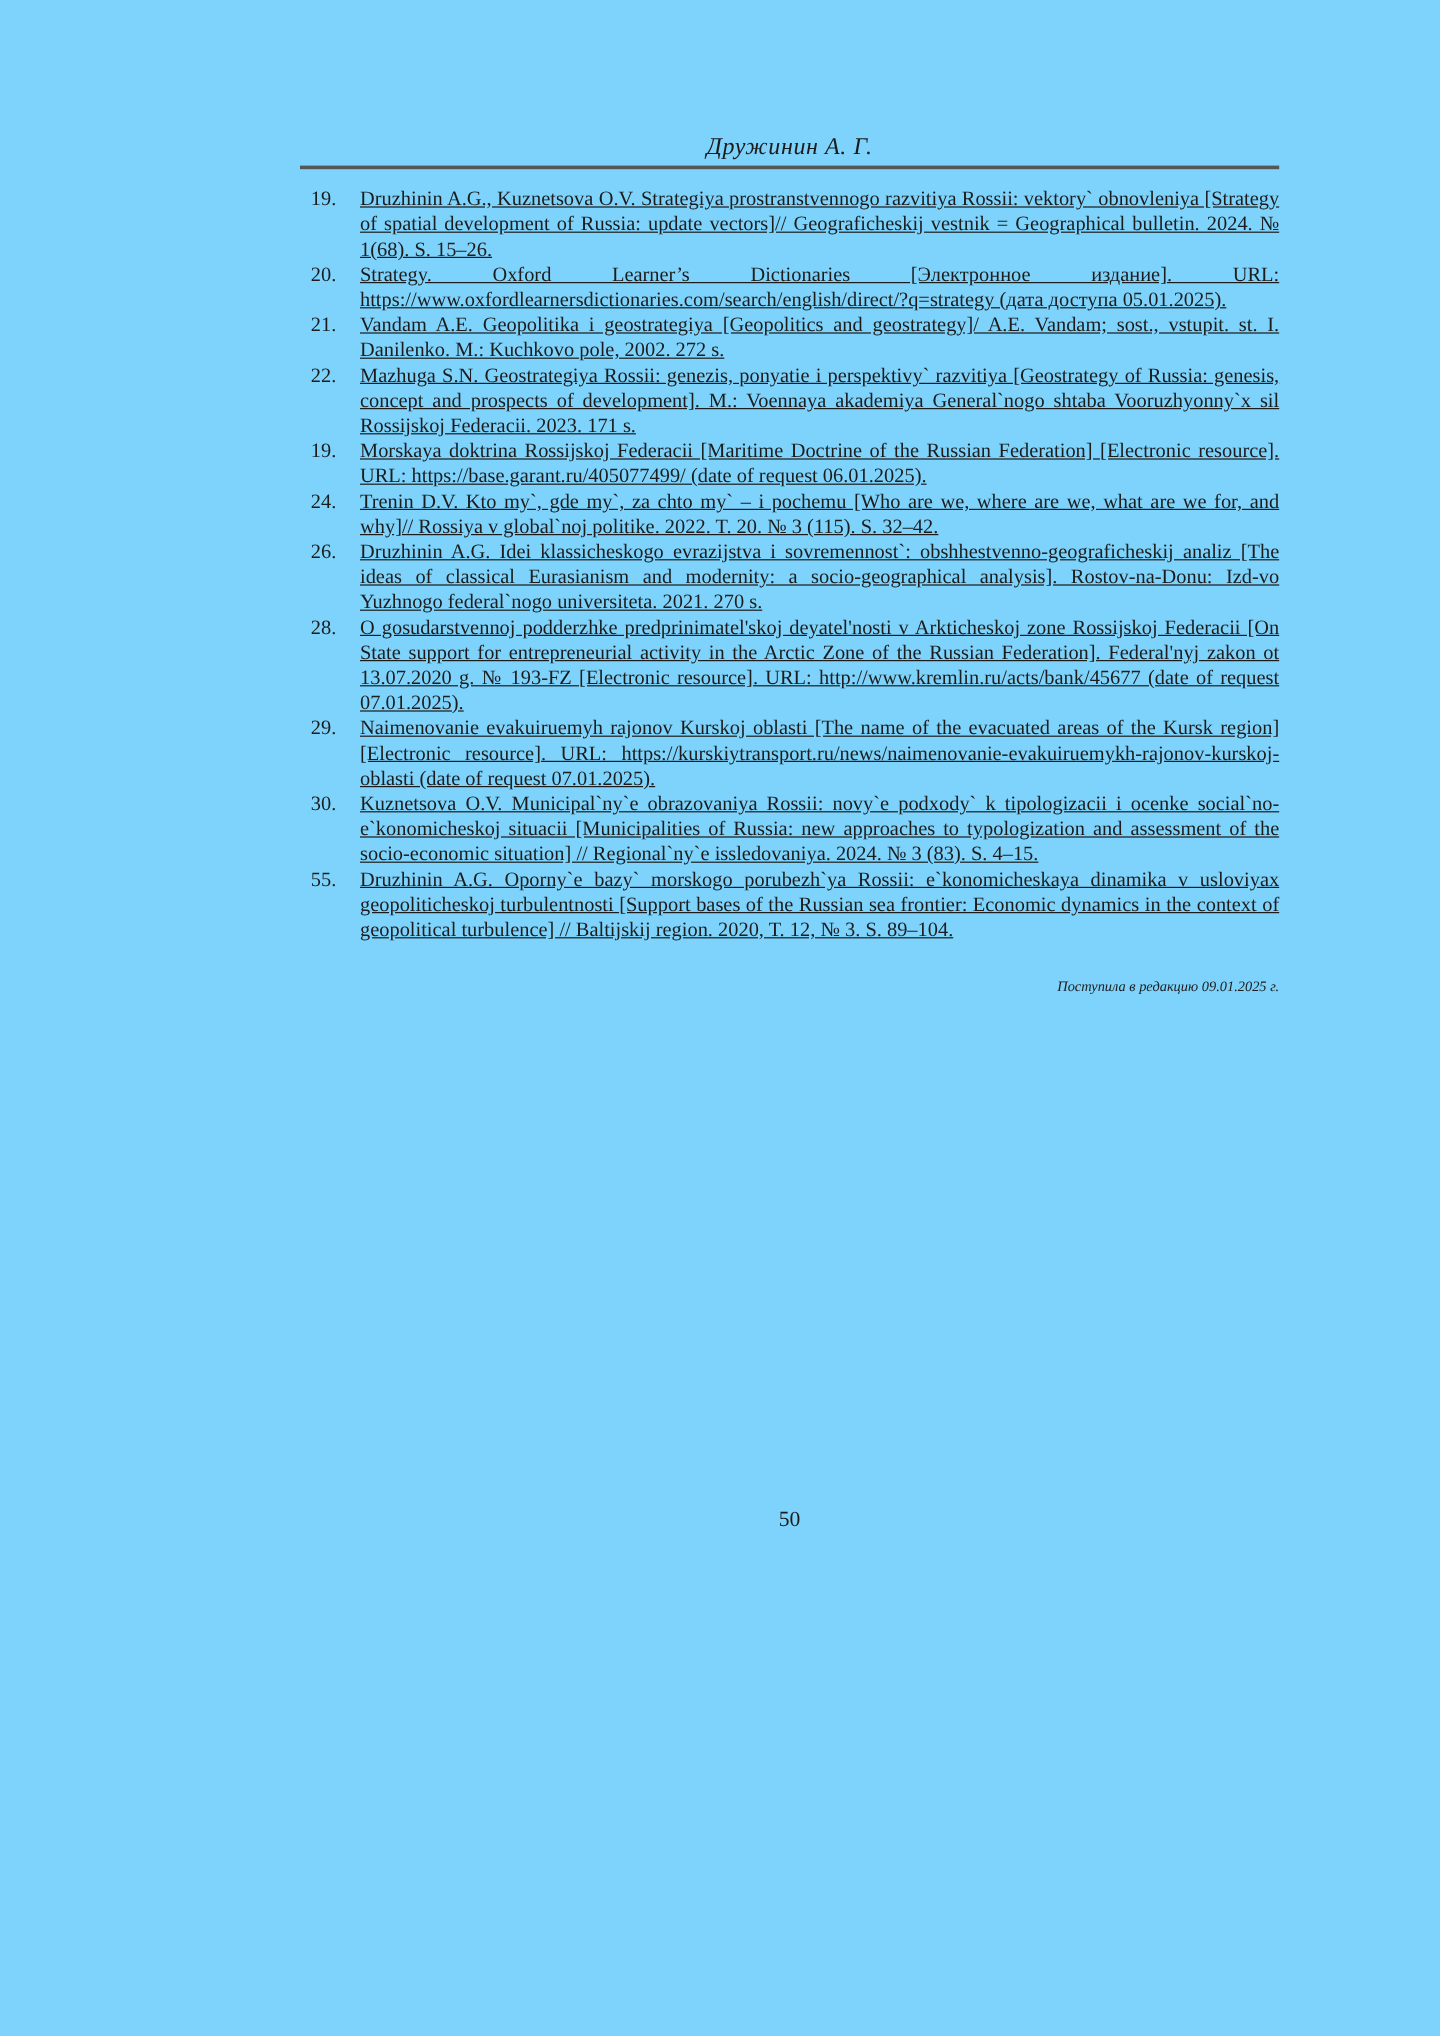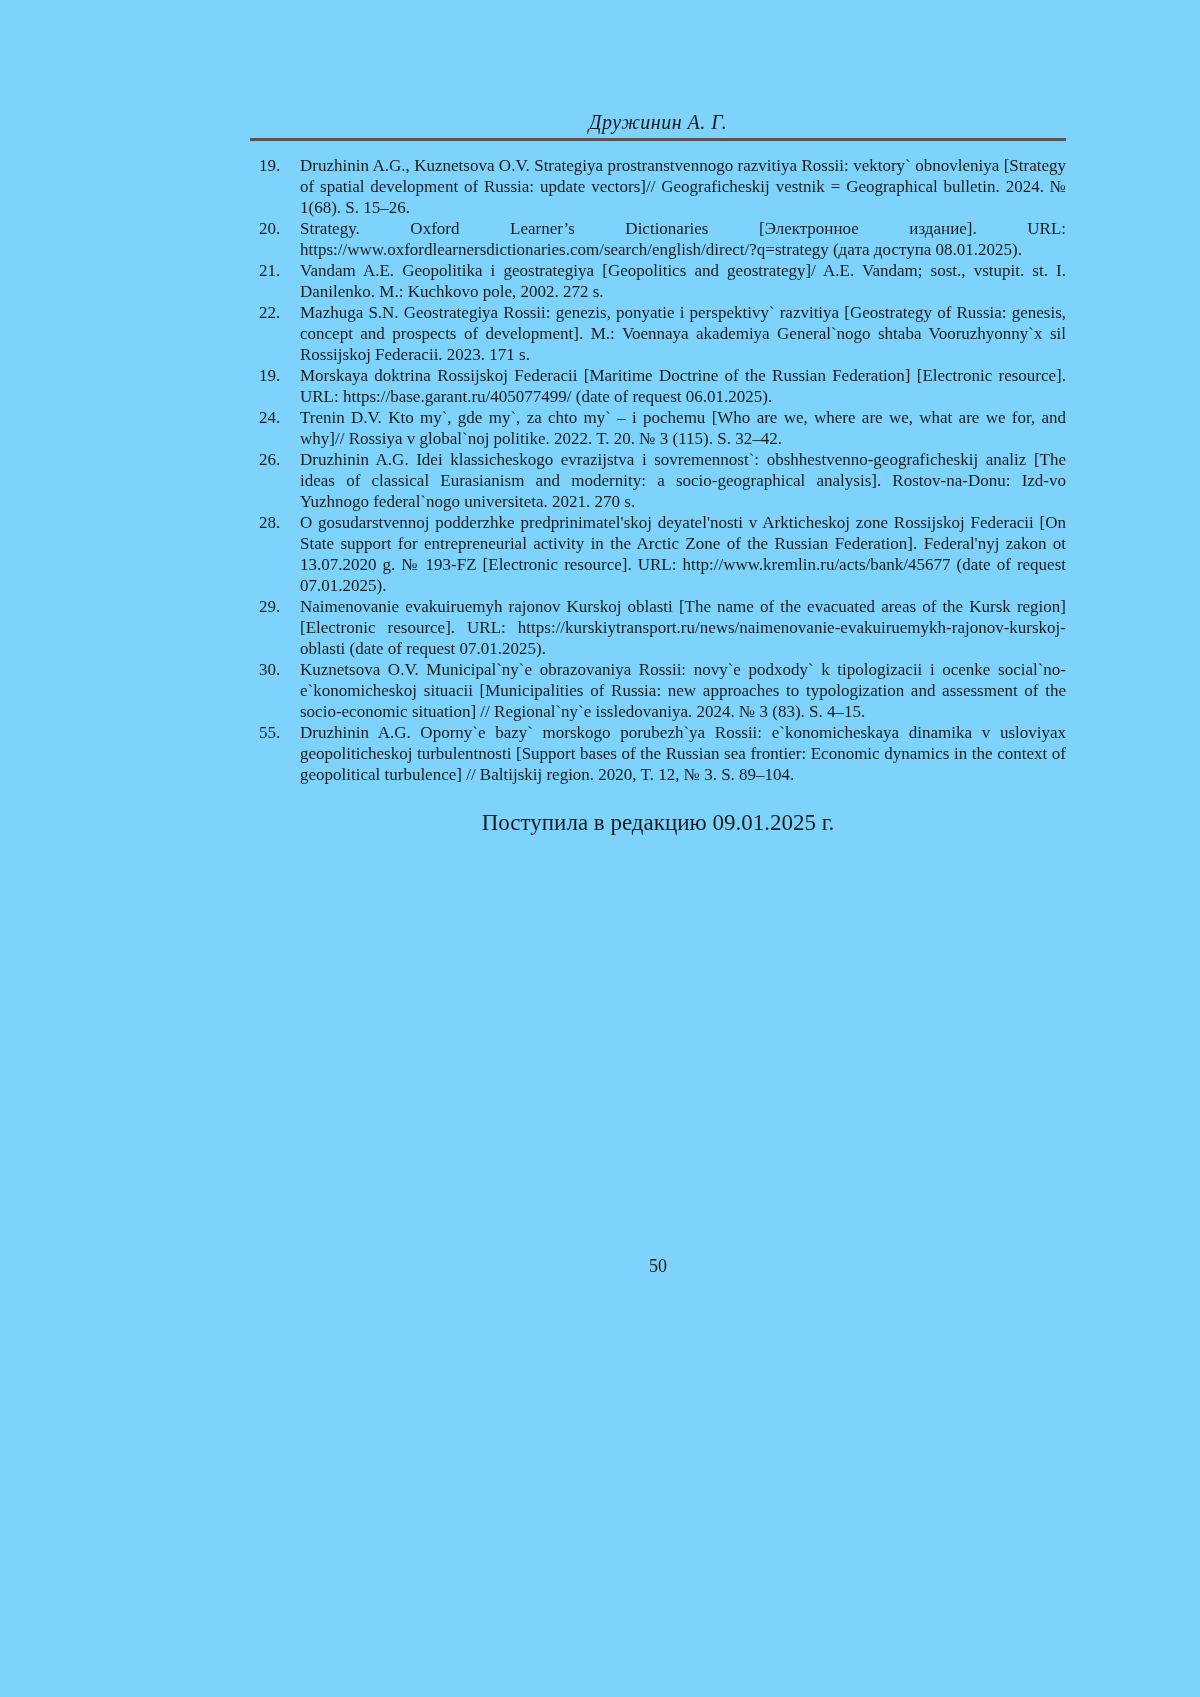--- a/index.html
+++ b/index.html
@@ -40,25 +40,27 @@
   .ref { display: flex; }
   .ref-num {
     flex: 0 0 50px;
     box-sizing: border-box;
     padding-left: 9px;
   }
   .ref-body {
     flex: 1;
     text-align: justify;
     overflow-wrap: break-word;
+    text-decoration: underline;
   }
   .received {
     margin-top: 25px;
-    text-align: center;
-    font-size: 23px;
+    text-align: right;
+    font-style: italic;
+    font-size: 12px;
     line-height: 25px;
   }
   .page-num {
     position: absolute;
     left: 250px;
     top: 1256px;
     width: 816px;
     text-align: center;
     font-size: 18px;
   }
@@ -72,21 +74,21 @@
     <div class="running-title">Дружинин А. Г.</div>
     <div class="header-rule"></div>
 
     <div class="refs">
         <div class="ref">
     <div class="ref-num">19.</div>
     <div class="ref-body">Druzhinin A.G., Kuznetsova O.V. Strategiya prostranstvennogo razvitiya Rossii: vektory` obnovleniya [Strategy of spatial development of Russia: update vectors]// Geograficheskij vestnik = Geographical bulletin. 2024. № 1(68). S. 15–26.</div>
   </div>
         <div class="ref">
     <div class="ref-num">20.</div>
-    <div class="ref-body">Strategy. Oxford Learner’s Dictionaries [Электронное издание]. URL: https://www.oxfordlearnersdictionaries.com/search/english/direct/?q=strategy (дата доступа 08.01.2025).</div>
+    <div class="ref-body">Strategy. Oxford Learner’s Dictionaries [Электронное издание]. URL: https://www.oxfordlearnersdictionaries.com/search/english/direct/?q=strategy (дата доступа 05.01.2025).</div>
   </div>
         <div class="ref">
     <div class="ref-num">21.</div>
     <div class="ref-body">Vandam A.E. Geopolitika i geostrategiya [Geopolitics and geostrategy]/ A.E. Vandam; sost., vstupit. st. I. Danilenko. M.: Kuchkovo pole, 2002. 272 s.</div>
   </div>
         <div class="ref">
     <div class="ref-num">22.</div>
     <div class="ref-body">Mazhuga S.N. Geostrategiya Rossii: genezis, ponyatie i perspektivy` razvitiya [Geostrategy of Russia: genesis, concept and prospects of development]. M.: Voennaya akademiya General`nogo shtaba Vooruzhyonny`x sil Rossijskoj Federacii. 2023. 171 s.</div>
   </div>
         <div class="ref">

